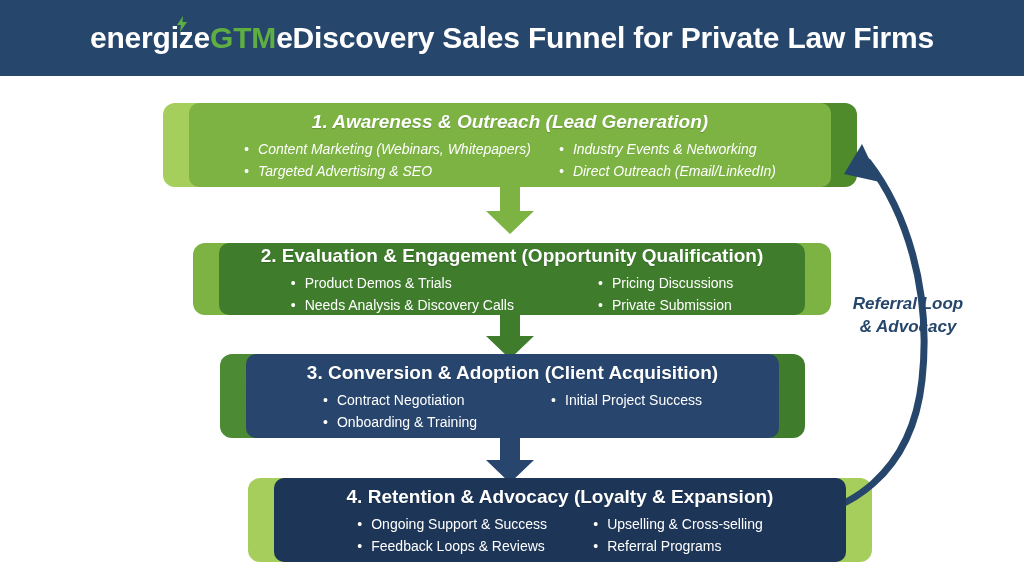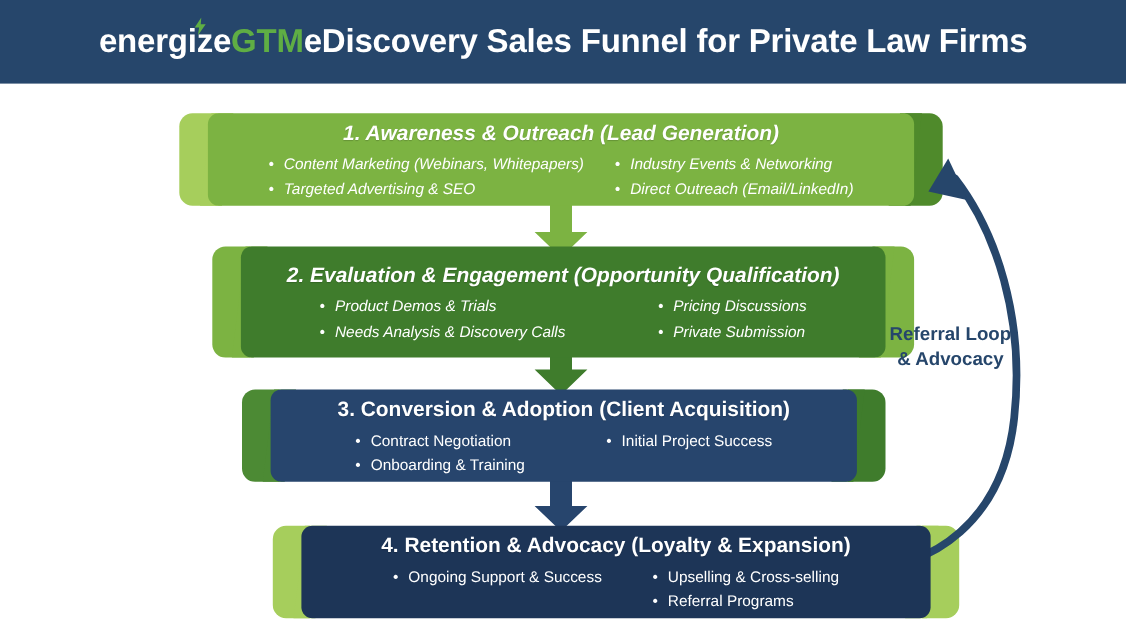--- a/index.html
+++ b/index.html
@@ -164,29 +164,30 @@
     position: absolute;
     left: 740px;
     top: 100px;
     width: 284px;
     height: 450px;
     z-index: 2;
     overflow: visible;
   }
   #referral-loop-label {
     position: absolute;
-    left: 784px;
+    left: 828px;
     top: 293px;
     width: 160px;
     text-align: center;
     color: #26466b;
     font-size: 17px;
     font-weight: bold;
     line-height: 1.35;
     z-index: 4;
+    font-style: italic;
   }
 </style>
 </head>
 <body>
 
 <div id="canvas">
 
   <div id="header-bar"></div>
   <div id="header-title">
     <span class="brand-energize">energize</span>
@@ -213,21 +214,21 @@
           <div class="bullet-item">Direct Outreach (Email/LinkedIn)</div>
         </div>
       </div>
     </div>
   </div>
 
   <svg class="connector" style="left:482px; top:185px; width:56px; height:50px;" viewBox="0 0 56 50">
     <polygon points="18,0 38,0 38,26 52,26 28,49 4,26 18,26" fill="#7cb342"></polygon>
   </svg>
 
-  <div class="stage" id="stage-2" style="left:193px; top:224px; width:638px; height:101px;font-style:italic;">
+  <div class="stage" id="stage-2" style="left:193px; top:243px; width:638px; height:72px;">
     <div class="edge-left" style="background:#7cb342;"></div>
     <div class="edge-right" style="background:#7cb342;"></div>
     <div class="stage-body" style="background:#3f7c2c;"></div>
     <div class="stage-content">
       <div class="stage-title">2. Evaluation &amp; Engagement (Opportunity Qualification)</div>
       <div class="stage-cols" style="gap:84px;">
         <div class="stage-col">
           <div class="bullet-item">Product Demos &amp; Trials</div>
           <div class="bullet-item">Needs Analysis &amp; Discovery Calls</div>
         </div>
@@ -267,20 +268,21 @@
 
   <div class="stage" id="stage-4" style="left:248px; top:478px; width:624px; height:84px;">
     <div class="edge-left" style="background:#a6ce5c;"></div>
     <div class="edge-right" style="background:#a6ce5c;"></div>
     <div class="stage-body" style="background:#1d3557;"></div>
     <div class="stage-content">
       <div class="stage-title">4. Retention &amp; Advocacy (Loyalty &amp; Expansion)</div>
       <div class="stage-cols" style="gap:46px;">
         <div class="stage-col">
           <div class="bullet-item">Ongoing Support &amp; Success</div>
+          <div class="bullet-item">Feedback Loops &amp; Reviews</div>
         </div>
         <div class="stage-col">
           <div class="bullet-item">Upselling &amp; Cross-selling</div>
           <div class="bullet-item">Referral Programs</div>
         </div>
       </div>
     </div>
   </div>
 
   <svg id="referral-loop-svg" viewBox="0 0 284 450">

